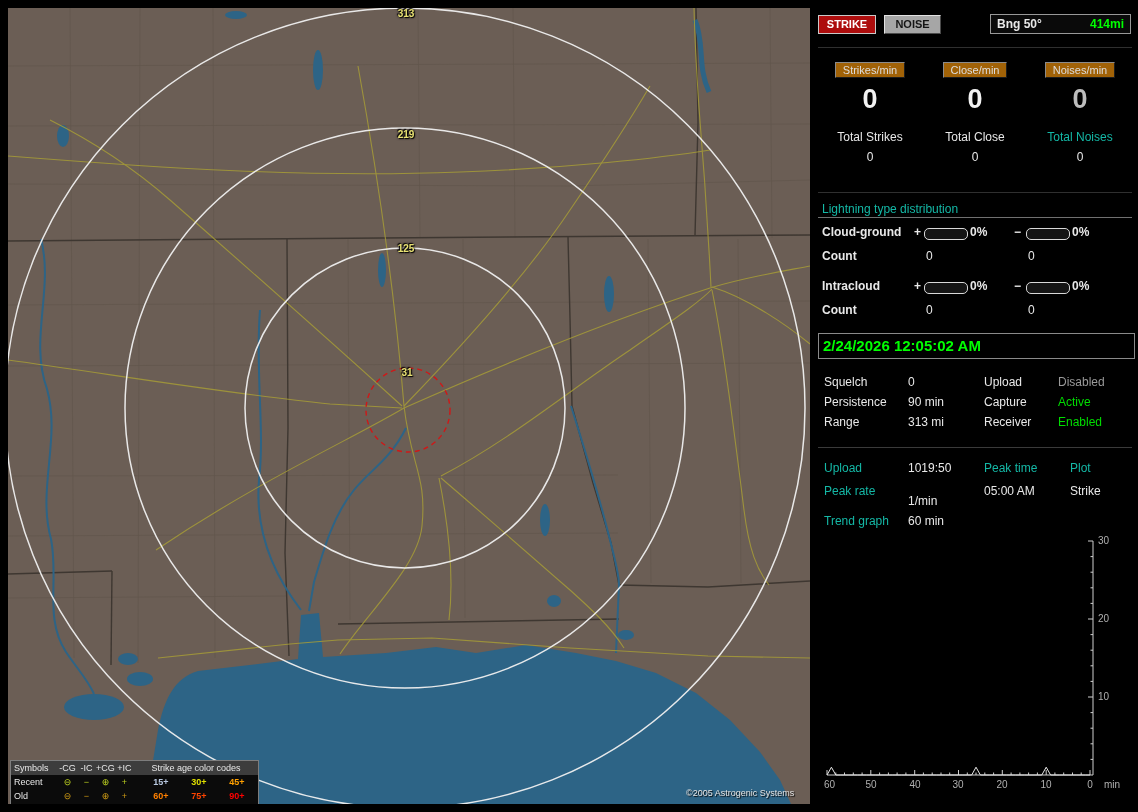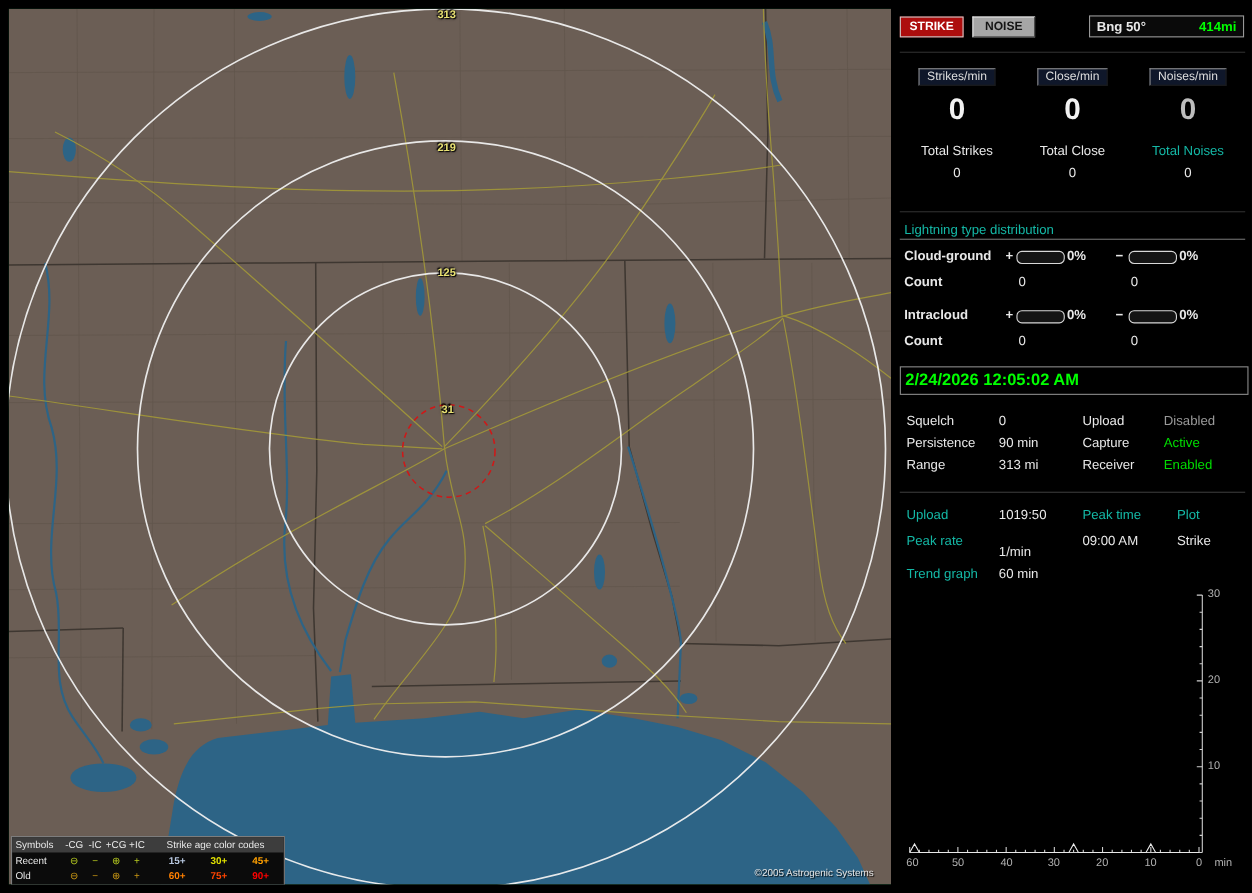--- a/index.html
+++ b/index.html
@@ -2,21 +2,21 @@
 <html><head>
 <meta charset="utf-8">
 <style>
   html,body{margin:0;padding:0;background:#000;}
   body{width:1138px;height:812px;position:relative;overflow:hidden;
        font-family:"Liberation Sans",sans-serif;color:#e8e8e8;}
   .ab{position:absolute;white-space:nowrap;}
 
   
   #map{position:absolute;left:8px;top:8px;width:802px;height:796px;
-       background:#14532d;overflow:hidden;}
+       background:#c2410c;overflow:hidden;}
   #map svg{position:absolute;left:0;top:0;}
   .ring-label{position:absolute;width:30px;text-align:center;font-size:10px;font-weight:bold;
       color:#e9e273;text-shadow:1px 1px 1px #000,-1px -1px 1px #000,0 0 3px #000;}
   .copyright{position:absolute;left:678px;top:780px;font-size:9px;color:#e6e6e6;
       text-shadow:1px 1px 1px #000;}
 
   
   .legend{position:absolute;left:2px;top:752px;width:247px;height:43px;background:#0b0b0b;
       border:1px solid #7d7d7d;font-size:9px;line-height:13px;}
   .lg-head{height:14px;background:#3d3d3d;display:flex;align-items:center;color:#e8e8e8;}
@@ -27,21 +27,21 @@
   .lg-age{width:38px;text-align:center;font-weight:bold;}
 
   
   #panel{position:absolute;left:818px;top:0;width:314px;height:812px;font-size:12px;}
   .btn{position:absolute;height:17px;line-height:17px;text-align:center;font-size:11px;
        font-weight:bold;cursor:default;}
   .btn-strike{background:#ad0d0d;color:#fff;border:1px solid #c9c9c9;}
   .btn-noise{background:#a6a6a6;color:#151515;border-top:1px solid #e2e2e2;border-left:1px solid #e2e2e2;
        border-bottom:1px solid #4a4a4a;border-right:1px solid #4a4a4a;}
   .bng-box{position:absolute;background:#0a0a0a;border:1px solid #989898;height:18px;line-height:18px;}
-  .badge{display:inline-block;background:#0f172a;color:#dedede;font-size:11px;padding:1px 7px;
+  .badge{display:inline-block;background:#a16207;color:#dedede;font-size:11px;padding:1px 7px;
        border-top:1px solid #8c8c8c;border-left:1px solid #8c8c8c;
        border-bottom:1px solid #1c1c1c;border-right:1px solid #1c1c1c;}
   .col{position:absolute;width:104px;text-align:center;}
   .bigzero{font-size:27px;font-weight:bold;color:#f2f2f2;}
   .dim{color:#14b8a6;}
   .hr{position:absolute;left:0;width:314px;height:0;border-top:1px solid #2f2f2f;}
   .bar{position:absolute;width:42px;height:10px;background:#141414;border:1px solid #d8d8d8;
        border-radius:5px;}
   .bold{font-weight:bold;}
   .datebox{position:absolute;left:0;top:333px;width:311px;height:24px;border:1px solid #8a8a8a;
@@ -246,21 +246,21 @@
 
   <div class="hr" style="top:447px;border-color:#3a3a3a;"></div>
 
   <div class="ab dim" style="left:6px;top:461px;">Upload</div>
   <div class="ab" style="left:90px;top:461px;">1019:50</div>
   <div class="ab dim" style="left:166px;top:461px;">Peak time</div>
   <div class="ab dim" style="left:252px;top:461px;">Plot</div>
 
   <div class="ab dim" style="left:6px;top:484px;">Peak rate</div>
   <div class="ab" style="left:90px;top:484px;margin-top:10px;">1/min</div>
-  <div class="ab" style="left:166px;top:484px;">09:00 AM</div>
+  <div class="ab" style="left:166px;top:484px;">05:00 AM</div>
   <div class="ab" style="left:252px;top:484px;">Strike</div>
 
   <div class="ab dim" style="left:6px;top:514px;">Trend graph</div>
   <div class="ab" style="left:90px;top:514px;">60 min</div>
 
   <svg class="ab" style="left:0;top:530px;" width="314" height="252" viewBox="0 0 314 252">
     <path d="M275 11 V245 M9 245 H275" stroke="#cfcfcf" stroke-width="1" fill="none"></path>
     <path id="trend-ticks" d="M272.0 245V240 M263.2 245V242.5 M254.5 245V242.5 M245.7 245V242.5 M236.9 245V242.5 M228.2 245V240 M219.4 245V242.5 M210.6 245V242.5 M201.9 245V242.5 M193.1 245V242.5 M184.3 245V240 M175.6 245V242.5 M166.8 245V242.5 M158.0 245V242.5 M149.3 245V242.5 M140.5 245V240 M131.7 245V242.5 M123.0 245V242.5 M114.2 245V242.5 M105.4 245V242.5 M96.7 245V240 M87.9 245V242.5 M79.1 245V242.5 M70.4 245V242.5 M61.6 245V242.5 M52.8 245V240 M44.1 245V242.5 M35.3 245V242.5 M26.5 245V242.5 M17.8 245V242.5 M9.0 245V240 M275 229.4H272.5 M275 213.8H272.5 M275 198.2H272.5 M275 182.6H272.5 M275 167.0H270 M275 151.4H272.5 M275 135.8H272.5 M275 120.2H272.5 M275 104.6H272.5 M275 89.0H270 M275 73.4H272.5 M275 57.8H272.5 M275 42.2H272.5 M275 26.6H272.5 M275 11.0H270" stroke="#cfcfcf" stroke-width="1" fill="none"></path>
     <polyline id="trend-line" points="9.0,245.0 13.4,237.2 17.8,245.0 22.2,245.0 26.5,245.0 30.9,245.0 35.3,245.0 39.7,245.0 44.1,245.0 48.5,245.0 52.8,245.0 57.2,245.0 61.6,245.0 66.0,245.0 70.4,245.0 74.8,245.0 79.1,245.0 83.5,245.0 87.9,245.0 92.3,245.0 96.7,245.0 101.1,245.0 105.4,245.0 109.8,245.0 114.2,245.0 118.6,245.0 123.0,245.0 127.4,245.0 131.7,245.0 136.1,245.0 140.5,245.0 144.9,245.0 149.3,245.0 153.7,245.0 158.0,237.2 162.4,245.0 166.8,245.0 171.2,245.0 175.6,245.0 180.0,245.0 184.3,245.0 188.7,245.0 193.1,245.0 197.5,245.0 201.9,245.0 206.3,245.0 210.6,245.0 215.0,245.0 219.4,245.0 223.8,245.0 228.2,237.2 232.6,245.0 236.9,245.0 241.3,245.0 245.7,245.0 250.1,245.0 254.5,245.0 258.9,245.0 263.2,245.0 267.6,245.0 272.0,245.0" stroke="#e8e8e8" stroke-width="1" fill="none"></polyline>
   </svg>

